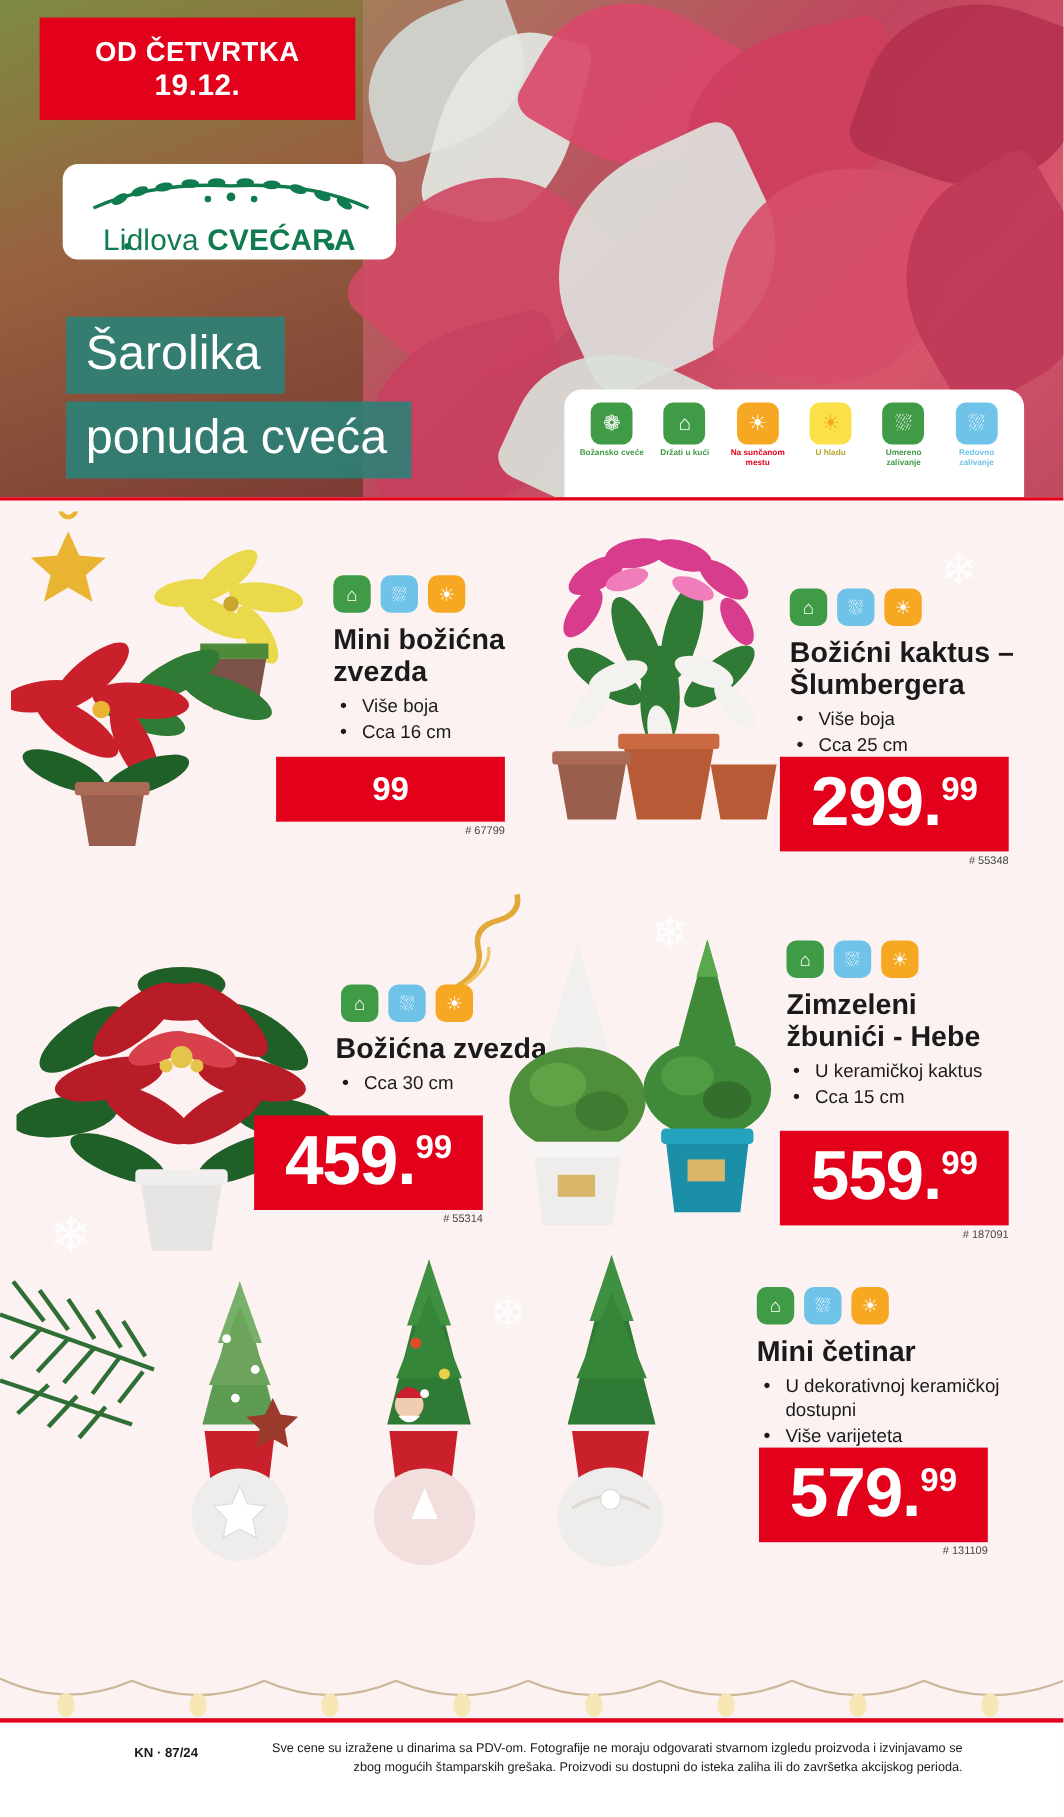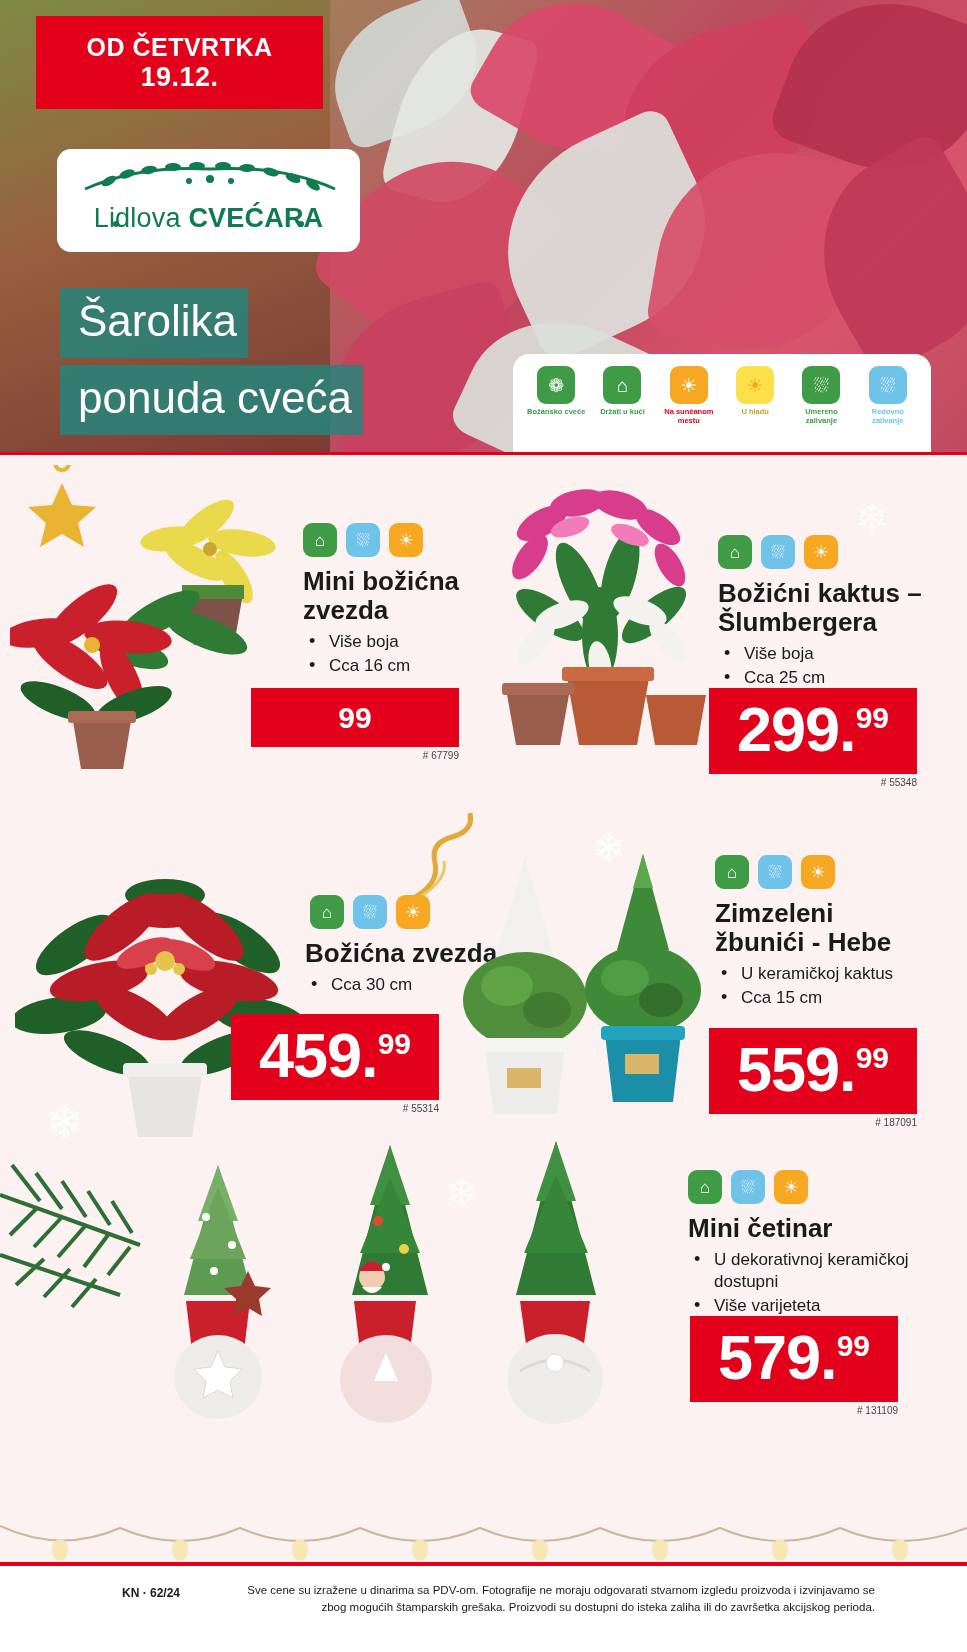--- a/index.html
+++ b/index.html
@@ -47,21 +47,21 @@
   }
   .date-badge .l1 {
     font-size: 25px; font-weight: bold; letter-spacing: 0.5px;
   }
   .date-badge .l2 {
     font-size: 27px; font-weight: bold; letter-spacing: 0.5px;
   }
   .cvecara-logo {
     position: absolute;
     left: 57px; top: 149px;
-    width: 303px; height: 103px;
+    width: 303px; height: 87px;
     background: #ffffff;
     border-radius: 14px;
   }
   .cvecara-logo .garland {
     position: absolute; left: 22px; top: 12px; width: 262px; height: 42px;
   }
   .cvecara-logo .logo-text {
     position: absolute; left: 0; top: 54px; width: 303px;
     text-align: center;
     font-size: 27px; font-weight: bold; color: #0f7b4f;
@@ -73,21 +73,21 @@
     background: #0f7b4f; border-radius: 50%;
   }
   .dotL { left: 56px; } .dotR { right: 56px; }
 
   .headline1, .headline2 {
     position: absolute;
     background: rgba(38, 132, 122, 0.86);
     color: #fff;
     font-size: 44px;
     font-weight: normal;
-    padding: 8px 11px 12px 18px;
+    padding: 8px 22px 12px 18px;
     white-space: nowrap;
   }
   .headline1 { left: 60px; top: 288px; }
   .headline2 { left: 60px; top: 365px; }
 
   .icon-strip {
     position: absolute;
     right: 36px; bottom: 0;
     width: 418px; height: 98px;
     background: #ffffff;
@@ -594,17 +594,17 @@
       <ellipse cx="300" cy="30" rx="8" ry="11"></ellipse>
       <ellipse cx="420" cy="30" rx="8" ry="11"></ellipse>
       <ellipse cx="540" cy="30" rx="8" ry="11"></ellipse>
       <ellipse cx="660" cy="30" rx="8" ry="11"></ellipse>
       <ellipse cx="780" cy="30" rx="8" ry="11"></ellipse>
       <ellipse cx="900" cy="30" rx="8" ry="11"></ellipse>
     </g>
   </svg>
 
   <div class="footer">
-    <div class="kn">KN · 62/24</div>
+    <div class="kn">KN · 87/24</div>
     <div class="disclaimer">Sve cene su izražene u dinarima sa PDV-om.  Fotografije ne moraju odgovarati stvarnom izgledu proizvoda i izvinjavamo se zbog mogućih štamparskih grešaka. Proizvodi su dostupni do isteka zaliha ili do završetka akcijskog perioda.</div>
   </div>
 
 </div>
 
 </body></html>

